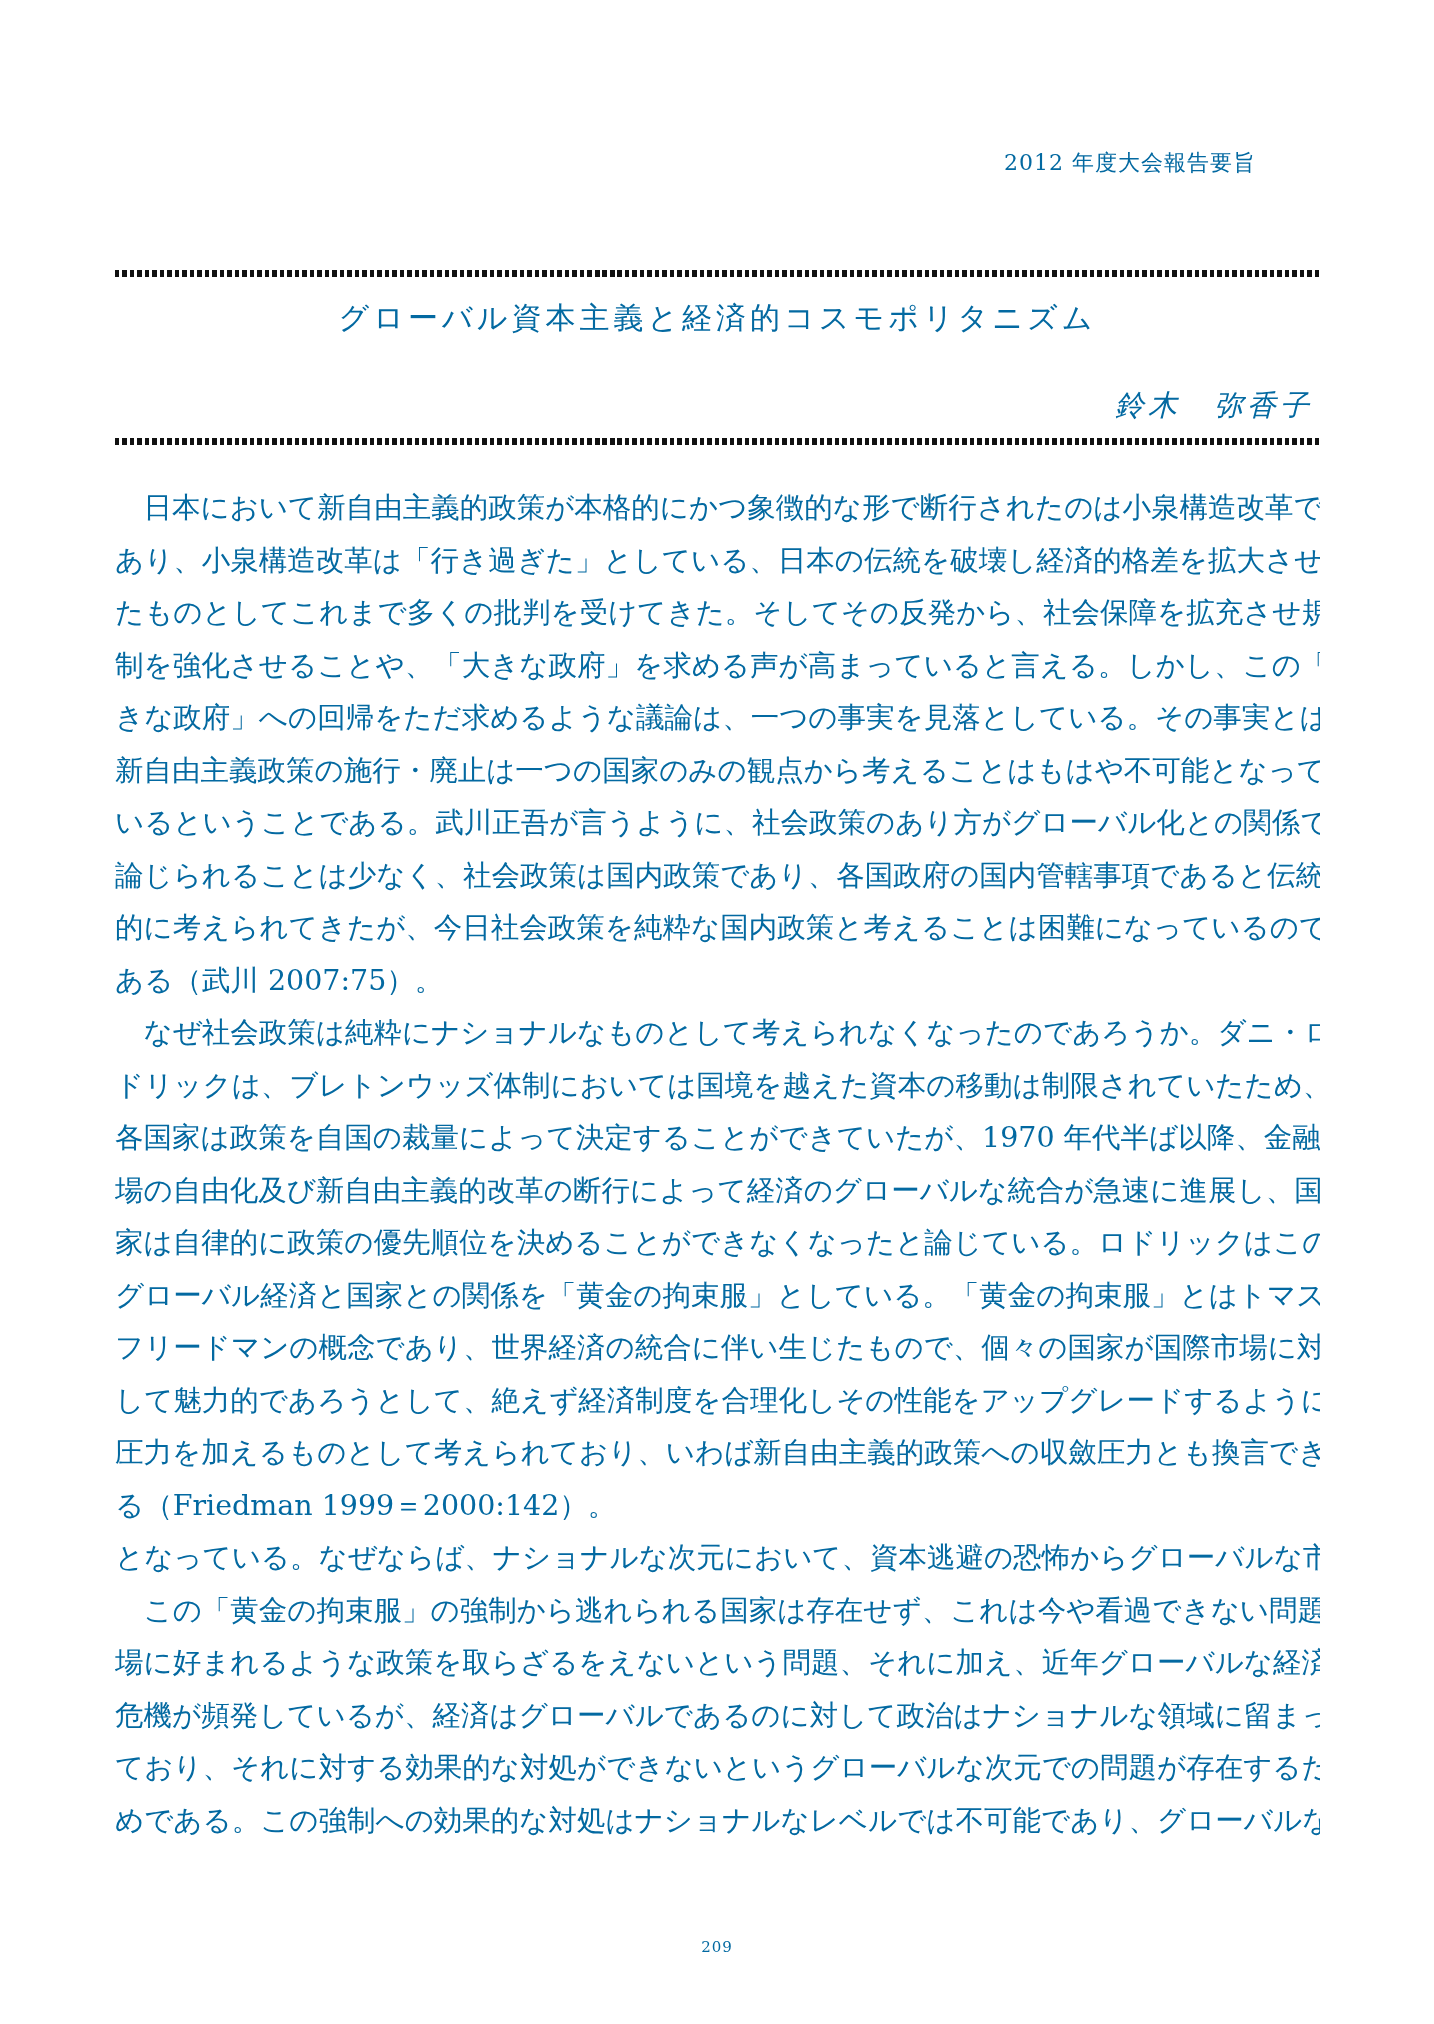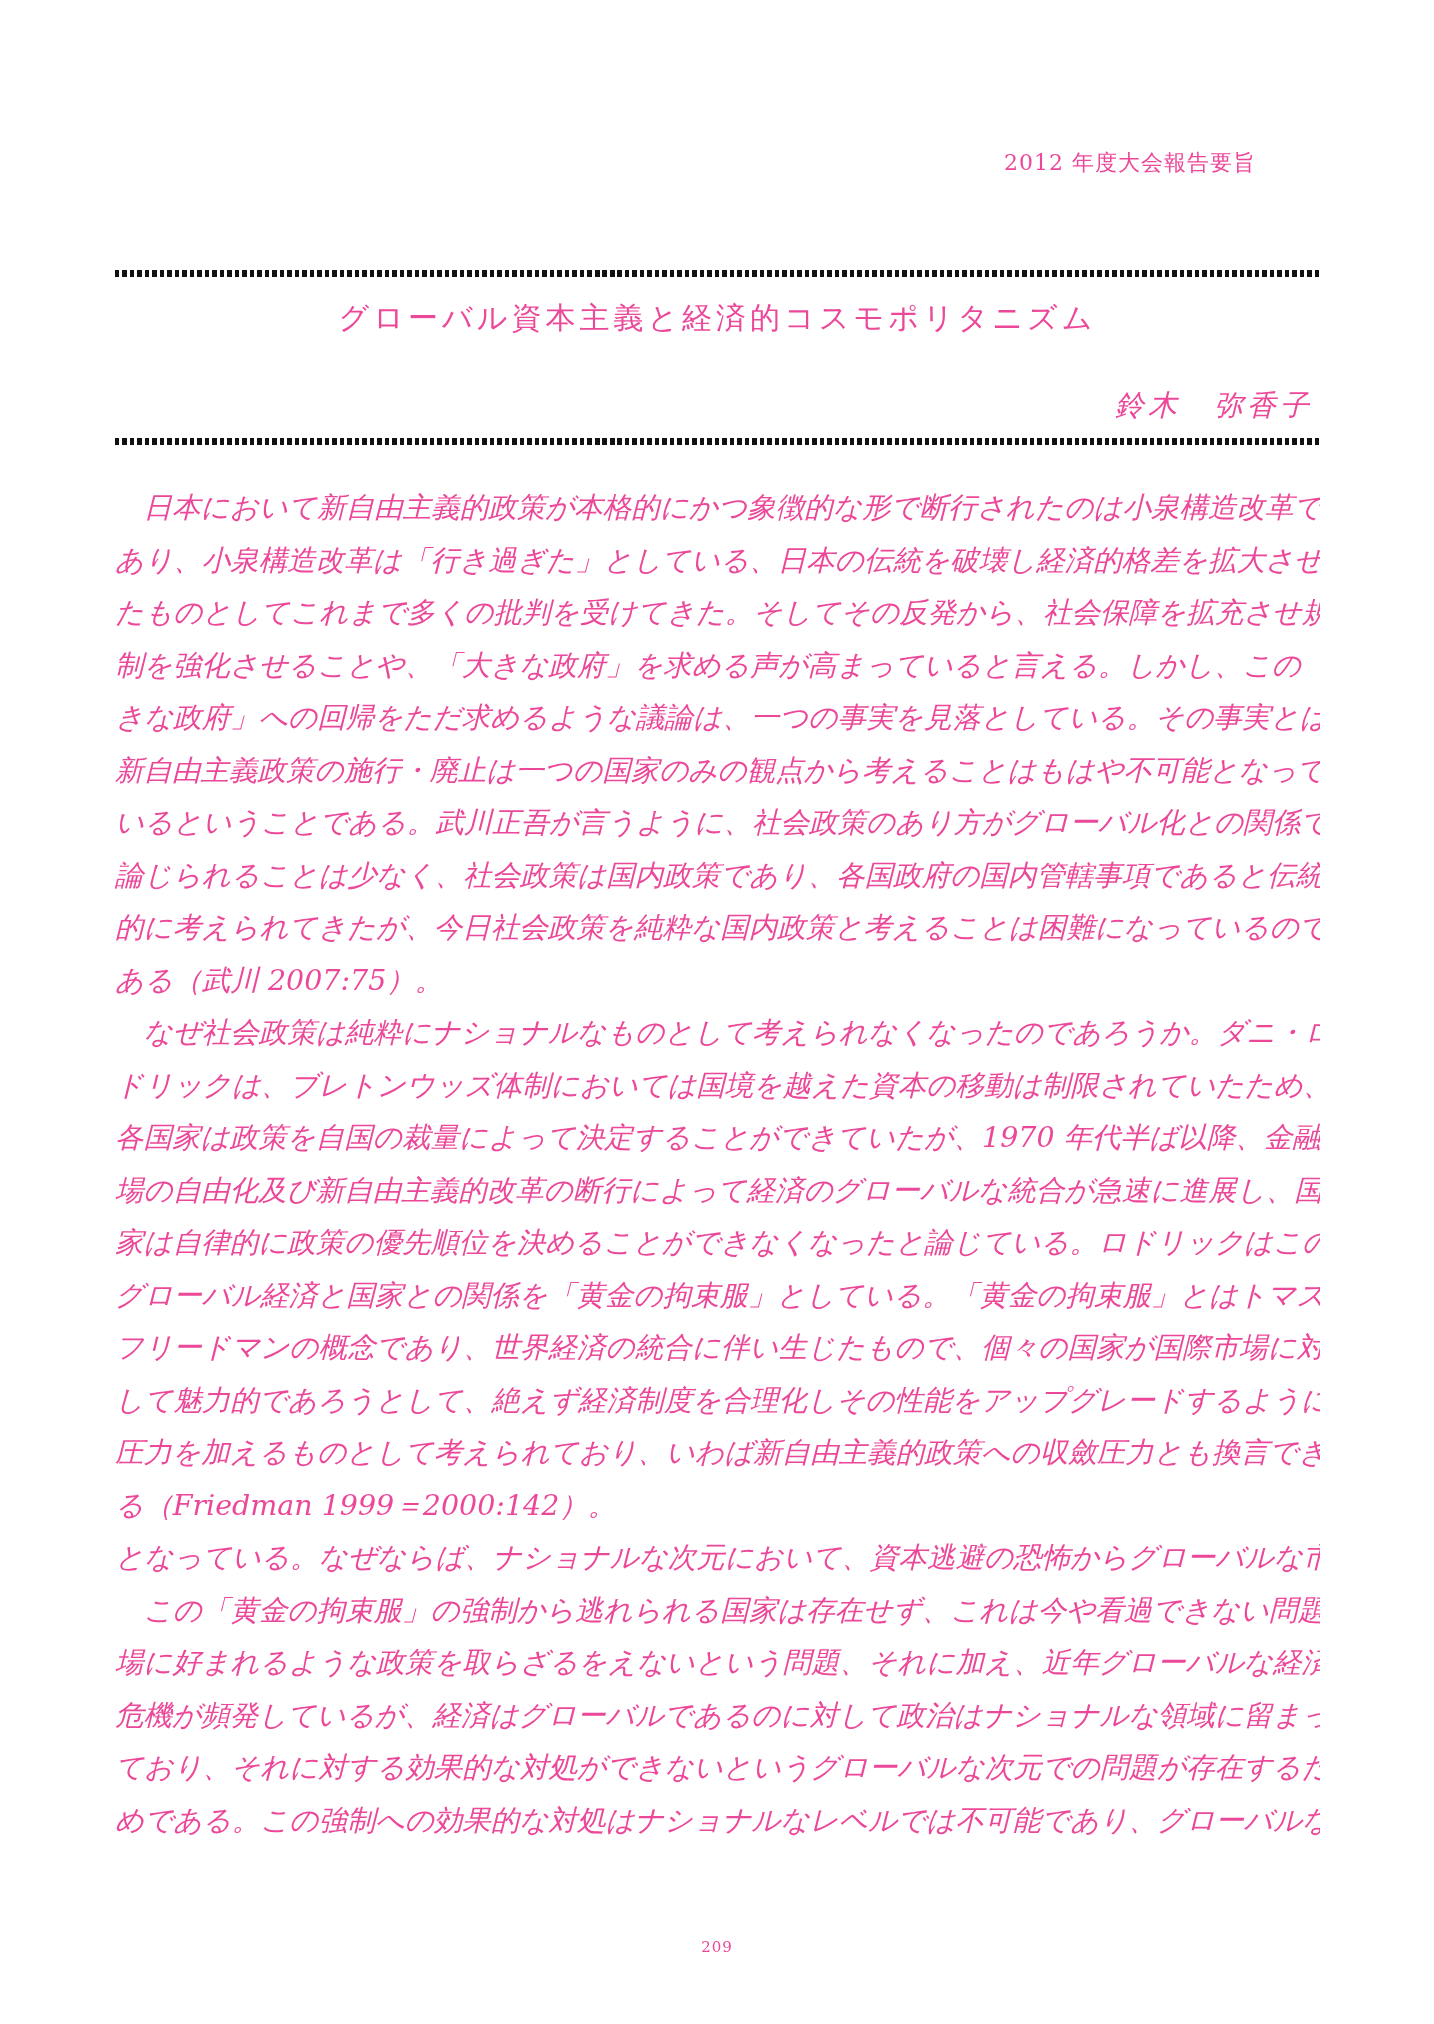--- a/index.html
+++ b/index.html
@@ -6,21 +6,21 @@
     margin: 0;
     padding: 0;
     background: #e8e8e8;
   }
   .page {
     position: relative;
     width: 1434px;
     height: 2024px;
     margin: 0 auto;
     background: #ffffff;
-    color: #ec4899;
+    color: #0369a1;
     font-family: "DejaVu Serif", "Liberation Serif", serif;
     overflow: hidden;
   }
   .header-label {
     position: absolute;
     top: 148px;
     right: 178px;
     font-size: 22px;
     letter-spacing: 1px;
     white-space: nowrap;
@@ -67,21 +67,20 @@
     font-size: 28.5px;
   }
   .paragraph { margin: 0; padding: 0; }
   .line {
     height: 52.5px;
     line-height: 52.5px;
     text-align: justify;
     text-align-last: justify;
     white-space: nowrap;
     overflow: hidden;
-    font-style: italic;
   }
   .paragraph .line:last-child {
     text-align-last: left;
   }
   .page-number {
     position: absolute;
     top: 1938px;
     left: 0;
     width: 100%;
     text-align: center;

